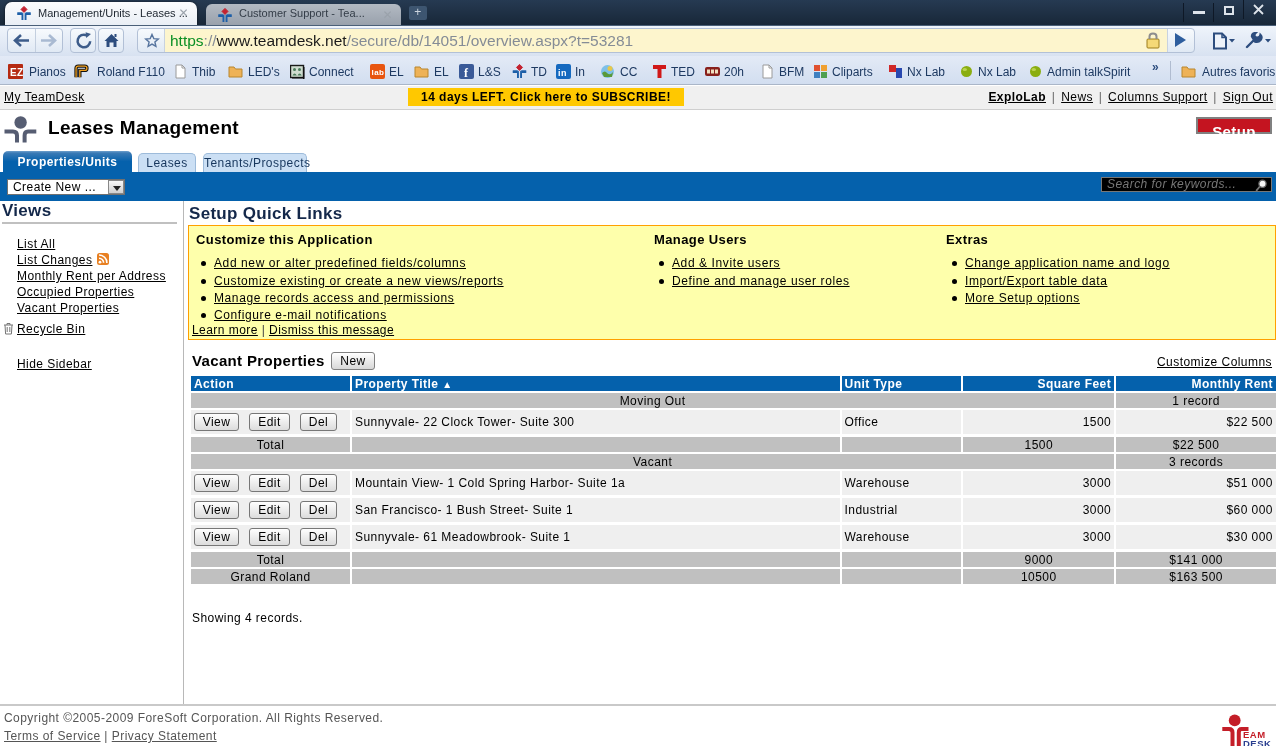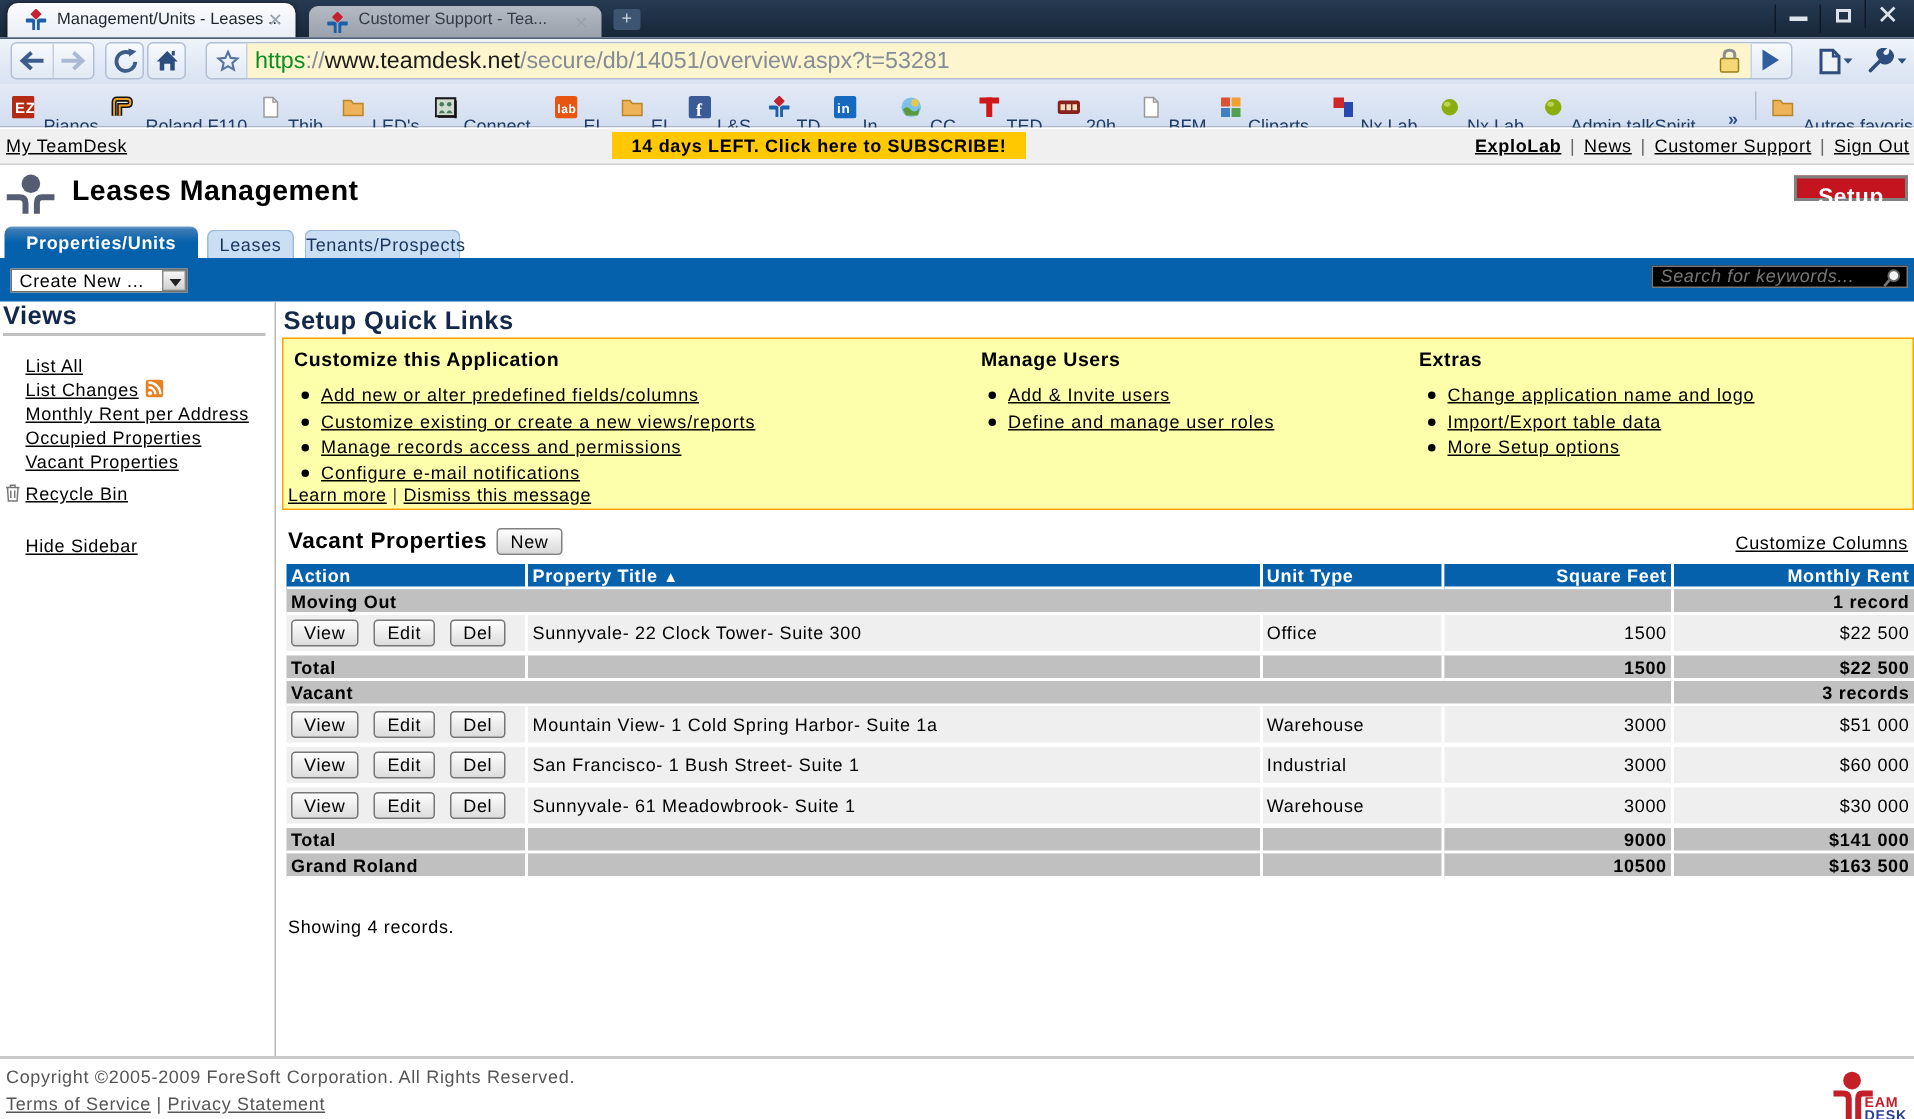--- a/index.html
+++ b/index.html
@@ -24,21 +24,21 @@
 #toolbar { left:0; top:25px; width:1276px; height:31px; background:linear-gradient(#eff4fb,#d8e2f1); border-top:1px solid #4a5f78; }
 .tbtn { position:absolute; top:28px; height:25px; background:linear-gradient(#f7fafd,#e0e9f4); border:1px solid #b2c0d6; border-radius:4px; }
 #backfwd { left:7px; width:56px; }
 #omni { left:137px; top:28px; width:1058px; height:25px; border:1px solid #b2c0d6; border-radius:4px; background:linear-gradient(#f7fafd,#e0e9f4); }
 #omniyellow { left:26px; top:0; width:1004px; height:23px; background:#fdf5cd; border-left:1px solid #c8d2e0; border-right:1px solid #c8d2e0; }
 #urltxt { position:absolute; left:5px; top:3px; font-size:15.5px; color:#858c96; white-space:nowrap; letter-spacing:0; }
 #gobtn { position:absolute; right:8px; top:4px; width:0; height:0; border-left:11px solid #2e5e9e; border-top:7px solid transparent; border-bottom:7px solid transparent; }
 
 
 #bookbar { left:0; top:56px; width:1276px; height:29px; background:linear-gradient(#e3eaf6,#d2def0); border-bottom:1px solid #aab6c8; }
-.bm { position:absolute; top:65px; letter-spacing:0; font-size:12px; color:#1e3a62; white-space:nowrap;margin-top:12px; }
+.bm { position:absolute; top:65px; letter-spacing:0; font-size:12px; color:#1e3a62; white-space:nowrap; }
 .bmi { position:absolute; top:64px; width:15px; height:15px; }
 
 
 #page { left:0; top:85px; width:1276px; height:661px; background:#fff; font-size:12px; letter-spacing:0.45px; color:#000; }
 #topbar { left:0; top:86px; width:1276px; height:24px; background:#f0f0f0; border-bottom:1px solid #cfcfcf; }
 #myteamdesk { left:4px; top:90px; }
 #subscribe { left:408px; top:88px; width:276px; height:18px; background:#ffc800; color:#000; font-weight:bold; text-align:center; line-height:18px; font-size:12px; letter-spacing:0.45px; }
 #toplinks { right:1px; top:90px; color:#666; }
 #toplinks a { margin:0 2px; }
 #applogo { left:4px; top:116px; width:33px; height:28px; }
@@ -72,21 +72,21 @@
 #learnmore { left:192px; top:323px; }
 #vphead { left:192px; top:352px; font-size:15px; font-weight:bold; letter-spacing:0.35px; }
 #newbtn { left:331px; top:352px; width:44px; height:18px; background:linear-gradient(#ffffff,#d8d8d8); border:1px solid #808080; border-radius:3px; text-align:center; font-size:12px; letter-spacing:0.45px; line-height:16px; }
 #custcol { left:1157px; top:355px; white-space:nowrap; }
 
 
 #vt { position:absolute; left:191px; top:376px; border-collapse:separate; border-spacing:0; font-size:12px; letter-spacing:0.45px; }
 #vt th { background:#0561ac; color:#fff; text-align:left; font-weight:bold; padding:0 3px; height:17px; border-bottom:2px solid #fff; border-right:2px solid #fff; font-size:12px; }
 #vt td { padding:0 3px; white-space:nowrap; border-right:2px solid #fff; }
 #vt .last { border-right:none; }
-.grp td { background:#c0c0c0; font-weight:bold; height:17px; border-bottom:2px solid #fff; }
+.grp td { background:#c0c0c0; font-weight:normal; height:17px; border-bottom:2px solid #fff;text-align:center; }
 .data td { background:#efefef; height:27px; border-bottom:3px solid #fff; }
 .num { text-align:right; }
 #vt th.num { text-align:right; }
 .btn { display:inline-block; height:18px; white-space:nowrap; margin-left:3px; background:linear-gradient(#fefefe,#dcdcdc); border:1px solid #777; border-radius:3px; text-align:center; font-size:12px; letter-spacing:0.45px; line-height:16px; margin:0 10px 0 0; vertical-align:middle; }
 #showing { left:192px; top:595px;margin-top:16px; }
 
 
 #fline { left:0; top:704px; width:1276px; height:2px; background:#c9c9c9; }
 #copyr { left:4px; top:711px; color:#555; }
 #terms { left:4px; top:729px; color:#555; }
@@ -280,21 +280,21 @@
 <span class="abs" style="left:1170px;top:61px;width:1px;height:19px;background:#b0bcd0;"></span>
 <svg class="bmi" style="left:1181px;" viewBox="0 0 15 15">
     <path d="M1 3 L6 3 L7.5 5 L14 5 L14 13 L1 13 Z" fill="#eeb257" stroke="#b8862e"></path>
   </svg>
 <span class="bm" style="left:1202px;">Autres favoris</span>
 
 <div class="abs" id="page"></div>
 <div class="abs" id="topbar"></div>
 <a class="abs" id="myteamdesk" href="#" style="font-size:12px;letter-spacing:0.45px;">My TeamDesk</a>
 <div class="abs" id="subscribe">14 days LEFT. Click here to SUBSCRIBE!</div>
-<span class="abs" id="toplinks" style="font-size:12px;letter-spacing:0.45px;"><a href="#" style="font-weight:bold;color:#000;">ExploLab</a> | <a href="#" style="color:#000;">News</a> | <a href="#" style="color:#000;">Customer Support</a> | <a href="#" style="color:#000;">Sign Out</a></span>
+<span class="abs" id="toplinks" style="font-size:12px;letter-spacing:0.45px;"><a href="#" style="font-weight:bold;color:#000;">ExploLab</a> | <a href="#" style="color:#000;">News</a> | <a href="#" style="color:#000;">Columns Support</a> | <a href="#" style="color:#000;">Sign Out</a></span>
 <svg class="abs" id="applogo" viewBox="0 0 33 28">
     <circle cx="16.6" cy="6.5" r="6.2" fill="#565d72"></circle>
     <path d="M0.5 15.5 L9 15.5 Q13 15.5 13 19.5 L13 26.5" stroke="#565d72" stroke-width="4" fill="none"></path>
     <path d="M32.3 15.5 L24 15.5 Q20.6 15.5 20.6 19.5 L20.6 26.5" stroke="#565d72" stroke-width="4" fill="none"></path>
   </svg>
 <div class="abs" id="appname">Leases Management</div>
 <div class="abs" id="setupbtn">Setup</div>
 <div class="ptab" id="ptab1">Properties/Units</div>
 <div class="ptab" id="ptab2">Leases</div>
 <div class="ptab" id="ptab3">Tenants/Prospects</div>

